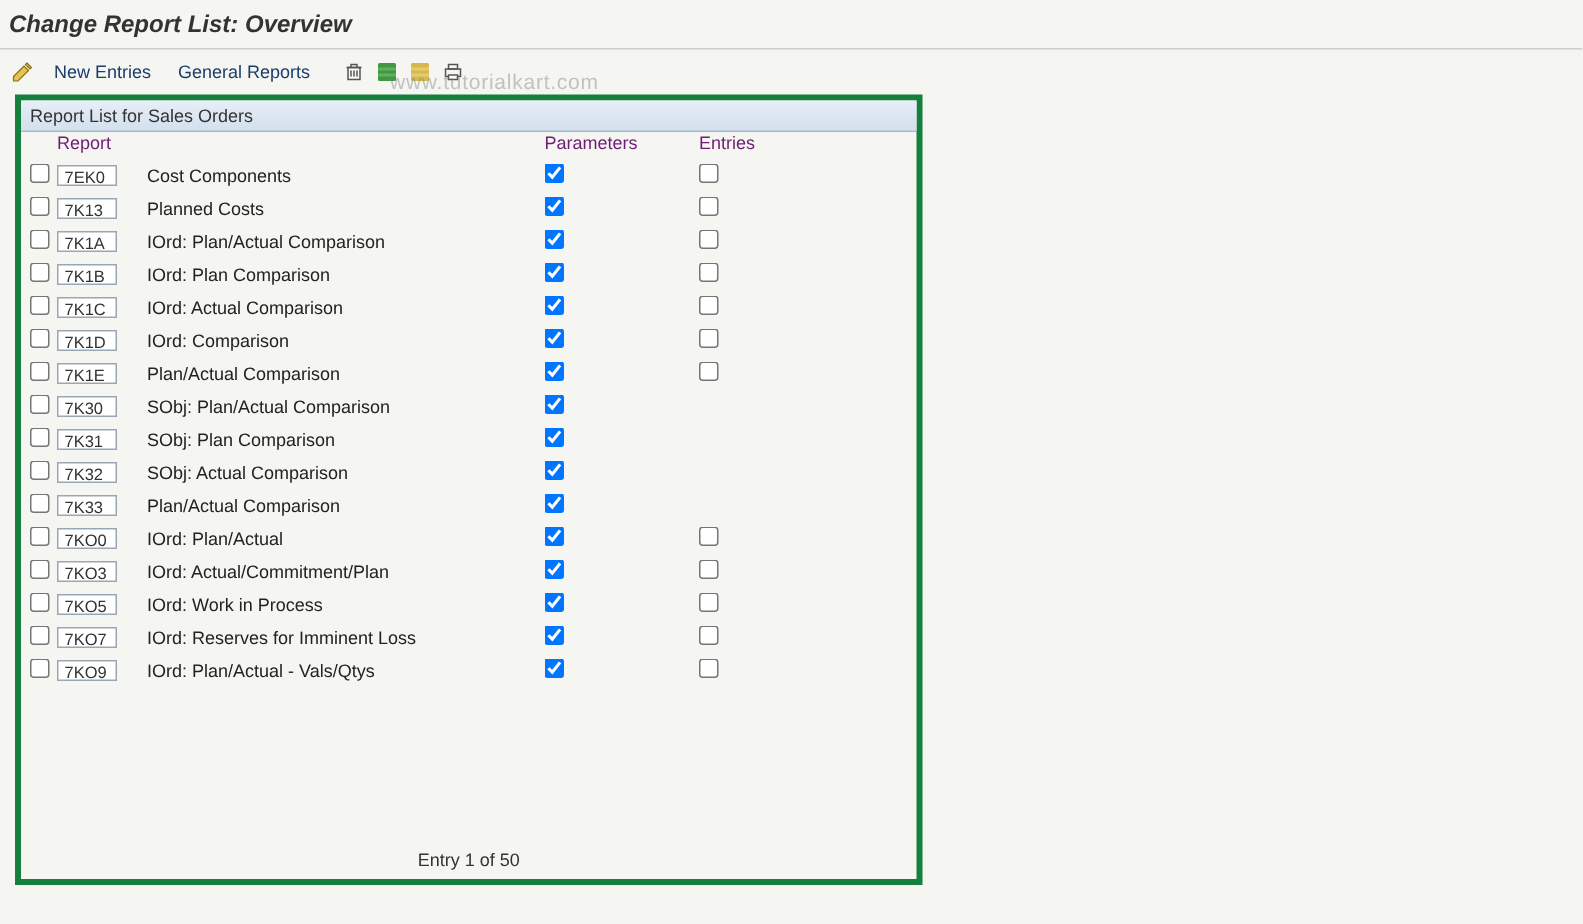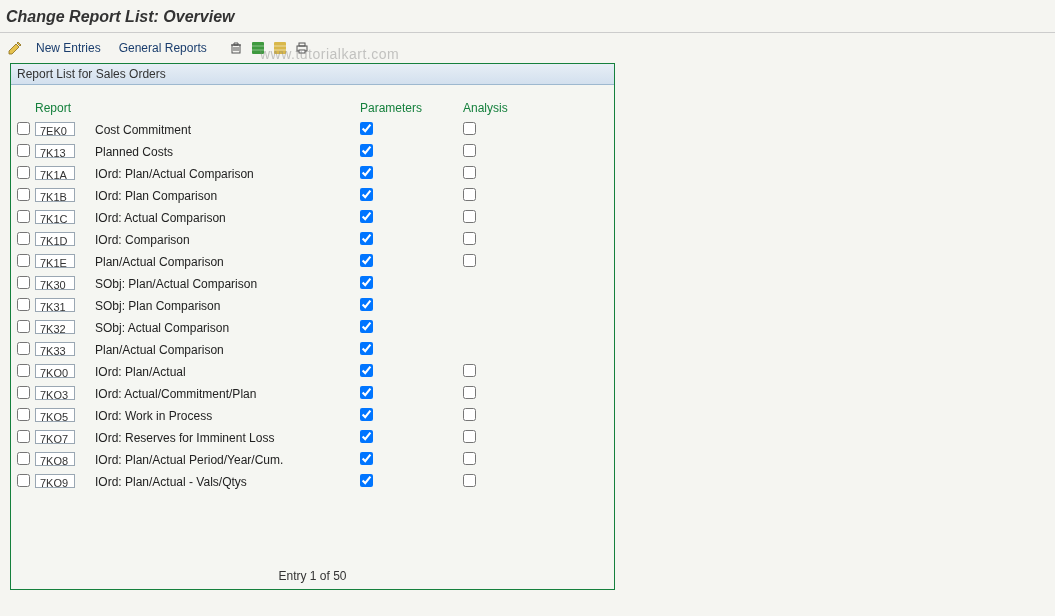--- a/index.html
+++ b/index.html
@@ -52,38 +52,38 @@
       top: 46px;
       left: 260px;
       font-size: 14px;
       letter-spacing: .5px;
       color: rgba(130,130,130,.45);
       pointer-events: none;
       font-family: Liberation Sans, sans-serif;
     }
     .panel {
       margin: 0 10px 10px 10px;
-      border: 1px solid #15803d;
+      border: 4px solid #15803d;
       background: #f5f6f2;
       width: 605px;
       height: 527px;
       position: relative;
     }
     .panel-header {
       background: linear-gradient(#e7eef6,#d3e0ee);
       border-bottom: 1px solid #9db8cf;
       padding: 3px 6px;
       font-size: 12px;
       color: #333;
     }
     .grid-head {
       display: flex;
       align-items: flex-end;
-      padding: 16px 6px 2px 6px;
-      color: #15803d;
+      padding: 0 6px 2px 6px;
+      color: #701a75;
     }
     .col-check { width: 18px; }
     .col-code  { width: 60px; }
     .col-desc  { width: 250px; }
     .col-param { width: 90px; text-align:left;}
     .col-rw    { width: 90px; text-align:left;}
     .grid-body { padding: 2px 6px 0 6px; }
     .row {
       display: flex;
       align-items: center;
@@ -163,28 +163,28 @@
 <div class="watermark">www.tutorialkart.com</div>
 
 <div class="panel">
   <div class="panel-header">Report List for Sales Orders</div>
 
   <div class="grid-head">
     <div class="col-check"></div>
     <div class="col-code">Report</div>
     <div class="col-desc"></div>
     <div class="col-param">Parameters</div>
-    <div class="col-rw">Analysis</div>
+    <div class="col-rw">Entries</div>
   </div>
 
   <div class="grid-body" id="grid-body">
       <div class="row">
         <div class="col-check"><input type="checkbox" style=""></div>
         <div class="col-code"><span class="code-box">7EK0</span></div>
-        <div class="col-desc">Cost Commitment</div>
+        <div class="col-desc">Cost Components</div>
         <div class="col-param"><input type="checkbox" checked="" style=""></div>
         <div class="col-rw"><input type="checkbox" style=""></div>
       </div>
       <div class="row">
         <div class="col-check"><input type="checkbox" style=""></div>
         <div class="col-code"><span class="code-box">7K13</span></div>
         <div class="col-desc">Planned Costs</div>
         <div class="col-param"><input type="checkbox" checked="" style=""></div>
         <div class="col-rw"><input type="checkbox" style=""></div>
       </div>
@@ -274,27 +274,20 @@
       </div>
       <div class="row">
         <div class="col-check"><input type="checkbox" style=""></div>
         <div class="col-code"><span class="code-box">7KO7</span></div>
         <div class="col-desc">IOrd: Reserves for Imminent Loss</div>
         <div class="col-param"><input type="checkbox" checked="" style=""></div>
         <div class="col-rw"><input type="checkbox" style=""></div>
       </div>
       <div class="row">
         <div class="col-check"><input type="checkbox" style=""></div>
-        <div class="col-code"><span class="code-box">7KO8</span></div>
-        <div class="col-desc">IOrd: Plan/Actual Period/Year/Cum.</div>
-        <div class="col-param"><input type="checkbox" checked="" style=""></div>
-        <div class="col-rw"><input type="checkbox" style=""></div>
-      </div>
-      <div class="row">
-        <div class="col-check"><input type="checkbox" style=""></div>
         <div class="col-code"><span class="code-box">7KO9</span></div>
         <div class="col-desc">IOrd: Plan/Actual - Vals/Qtys</div>
         <div class="col-param"><input type="checkbox" checked="" style=""></div>
         <div class="col-rw"><input type="checkbox" style=""></div>
       </div>
     </div>
 
   <div class="footer">Entry 1 of 50</div>
 </div>
 

